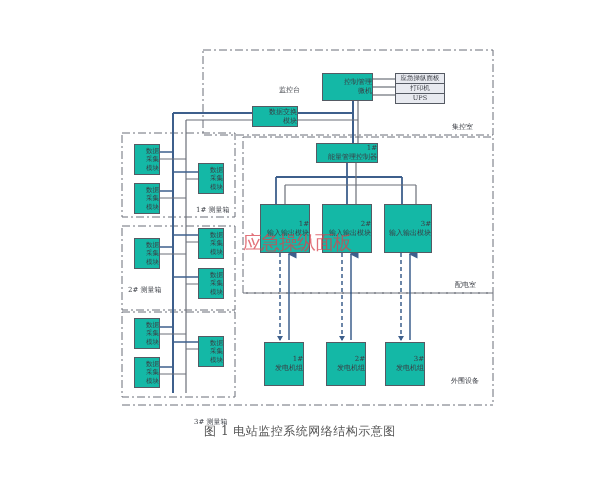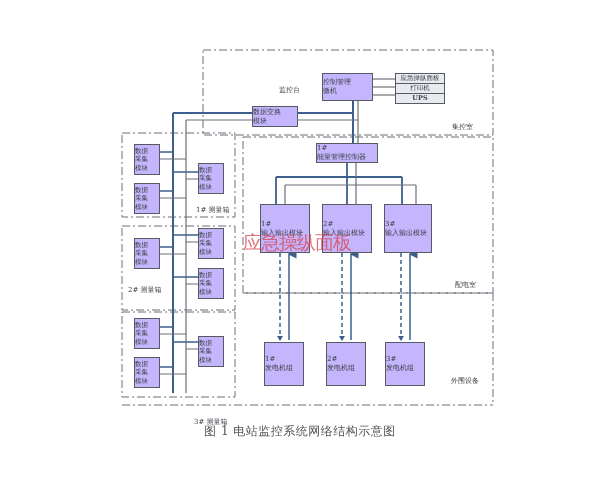--- a/index.html
+++ b/index.html
@@ -1,29 +1,29 @@
 <!DOCTYPE html>
 <html><head>
 <meta charset="utf-8">
 <style>
   html,body{margin:0;padding:0;background:#ffffff;}
   body{width:600px;height:480px;position:relative;overflow:hidden;font-family:"DejaVu Serif",serif;}
   .stage{position:absolute;left:0;top:0;width:600px;height:480px;}
   svg{position:absolute;left:0;top:0;}
-  .box{position:absolute;background:#c4b5fd;border:1px solid #555a63;box-sizing:border-box;display:flex;flex-direction:column;align-items:flex-start;justify-content:center;text-align:center;color:#3a3d44;font-size:7px;line-height:9px;}
+  .box{position:absolute;background:#14b8a6;border:1px solid #555a63;box-sizing:border-box;display:flex;flex-direction:column;align-items:flex-end;justify-content:center;text-align:center;color:#3a3d44;font-size:7px;line-height:9px;}
   .box.small{font-size:6.5px;line-height:8.5px;}
   .label{position:absolute;font-size:7px;color:#3a3d44;white-space:nowrap;}
   .caption{position:absolute;left:0;width:600px;top:423px;text-align:center;font-size:12px;color:#555;letter-spacing:0.5px;}
   .badge{position:absolute;background:#595959;color:#f2f2f2;font-family:"DejaVu Sans",sans-serif;}
   .badge.tg{left:464px;top:8px;width:128px;height:31px;font-size:15px;line-height:31px;text-align:center;}
   .badge.site{left:8px;top:440px;width:176px;height:30px;font-size:15px;line-height:30px;text-align:center;}
   .watermark{position:absolute;left:243px;top:230px;font-size:19px;color:#d9434e;opacity:0.75;letter-spacing:-1px;white-space:nowrap;}
   .stack{position:absolute;left:395px;top:73px;width:50px;border:1px solid #555a63;background:#e8eaf0;box-sizing:border-box;}
   .stack div{height:9px;border-bottom:1px solid #555a63;font-size:6.5px;line-height:9px;text-align:center;color:#3a3d44;}
-  .stack div:last-child{border-bottom:none;font-weight:bold;}
+  .stack div:last-child{border-bottom:none;font-weight:normal;}
 </style>
 </head>
 <body>
 
 <div class="stage">
 
   <svg width="600" height="480">
     <defs>
       <marker id="arrUp" markerWidth="6" markerHeight="6" refX="3" refY="1" orient="auto">
         <path d="M0,6 L3,0 L6,6" fill="#3d5f8c"></path>

